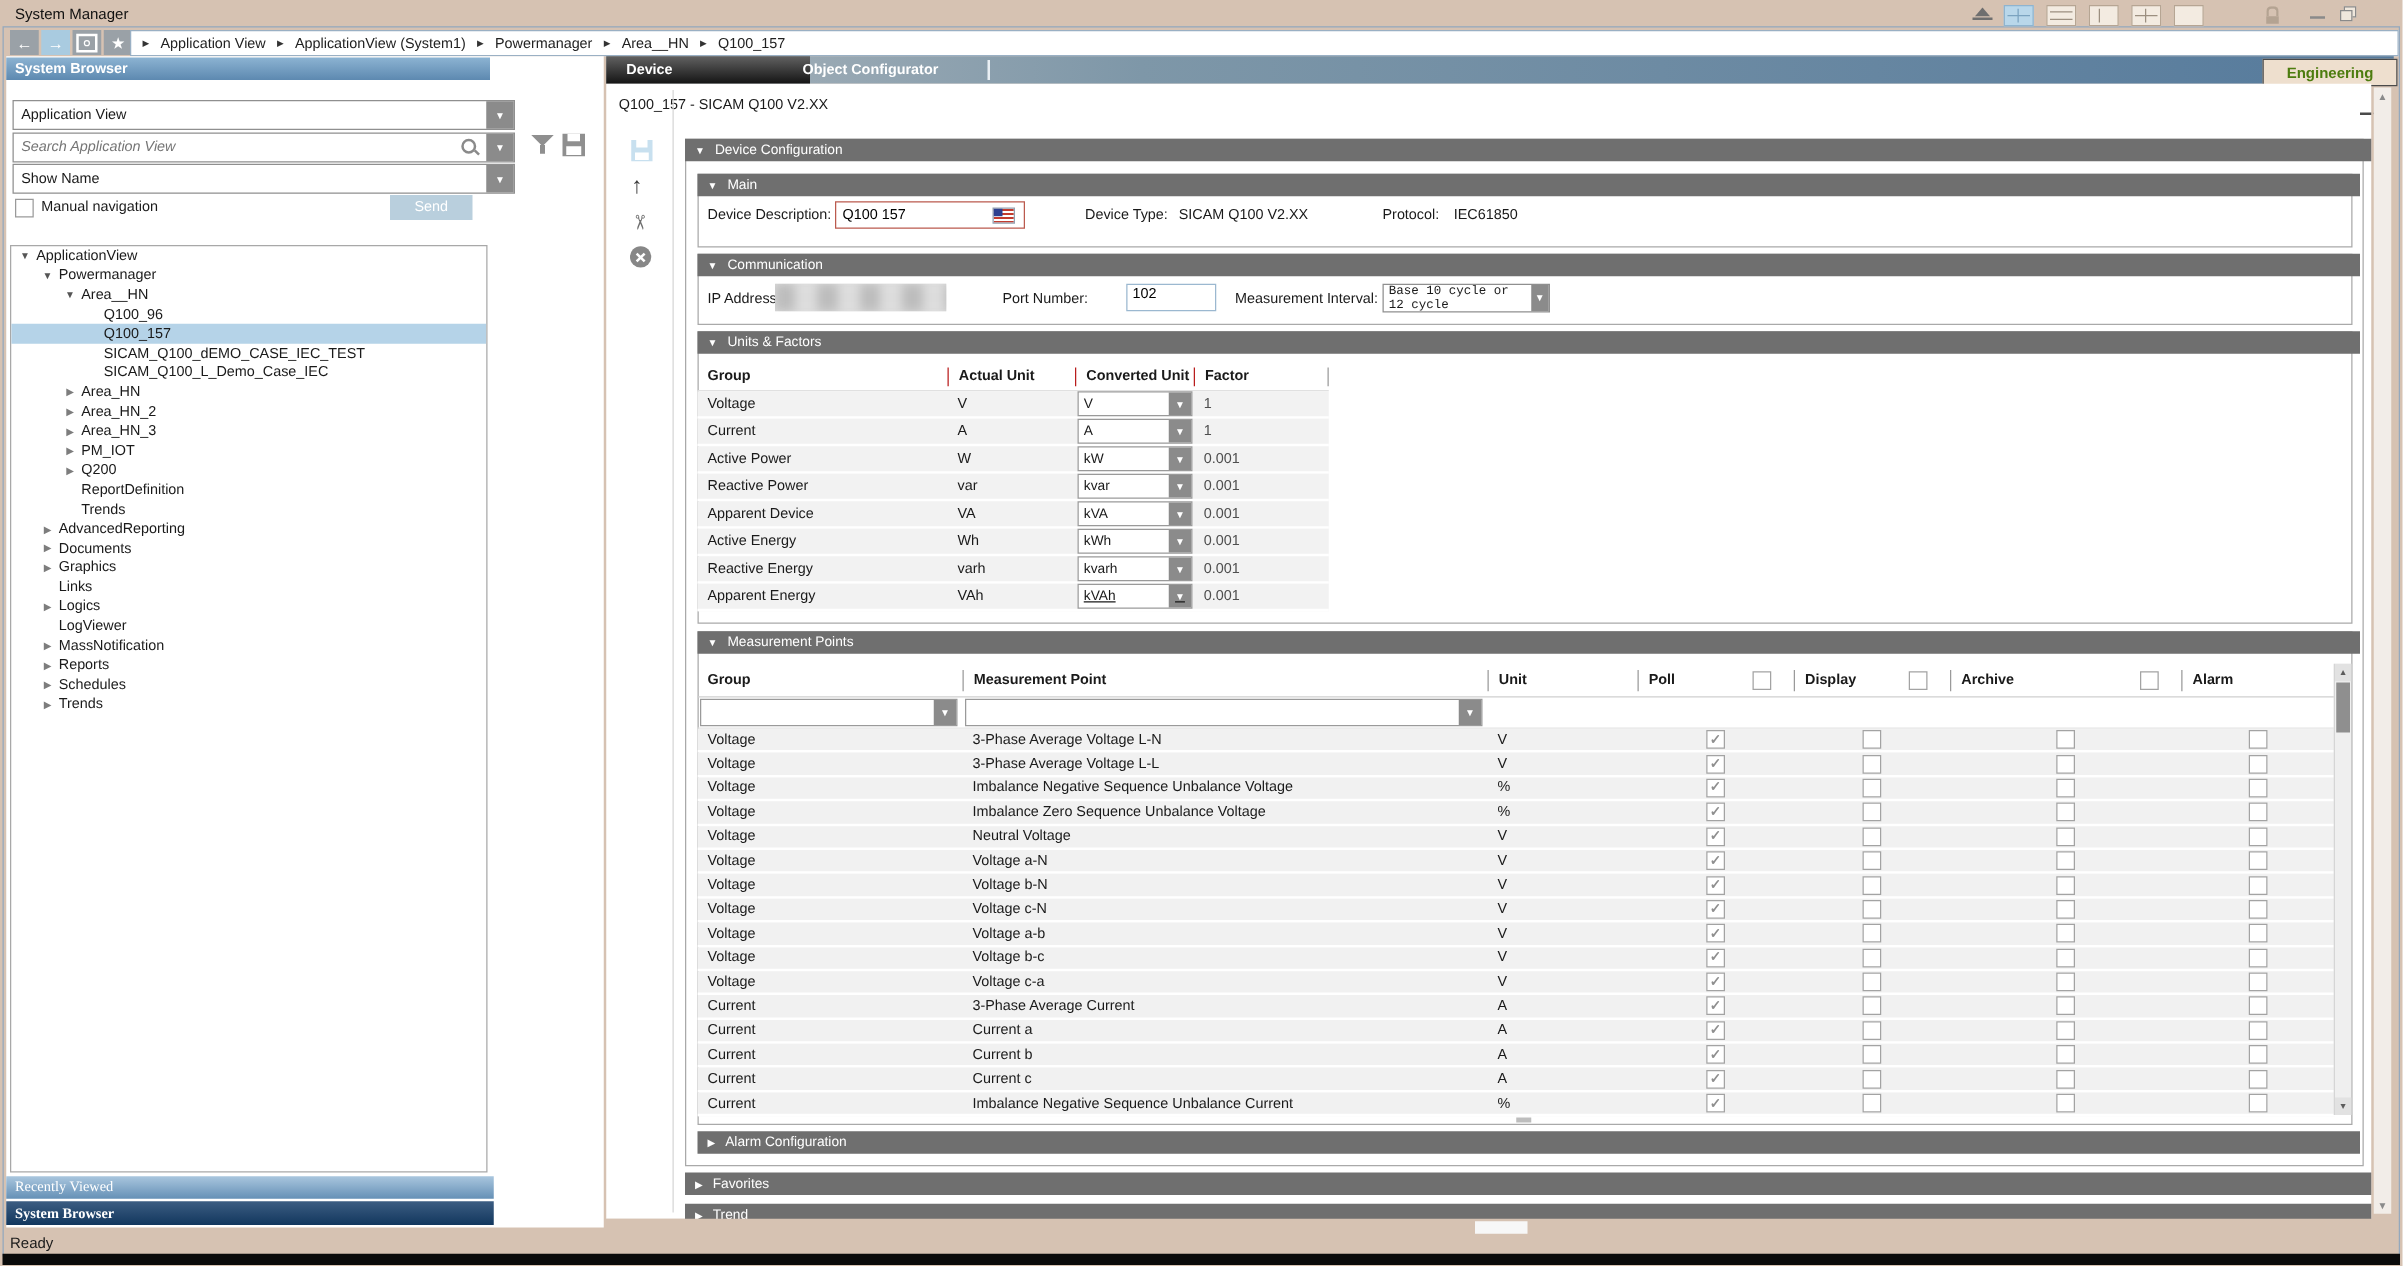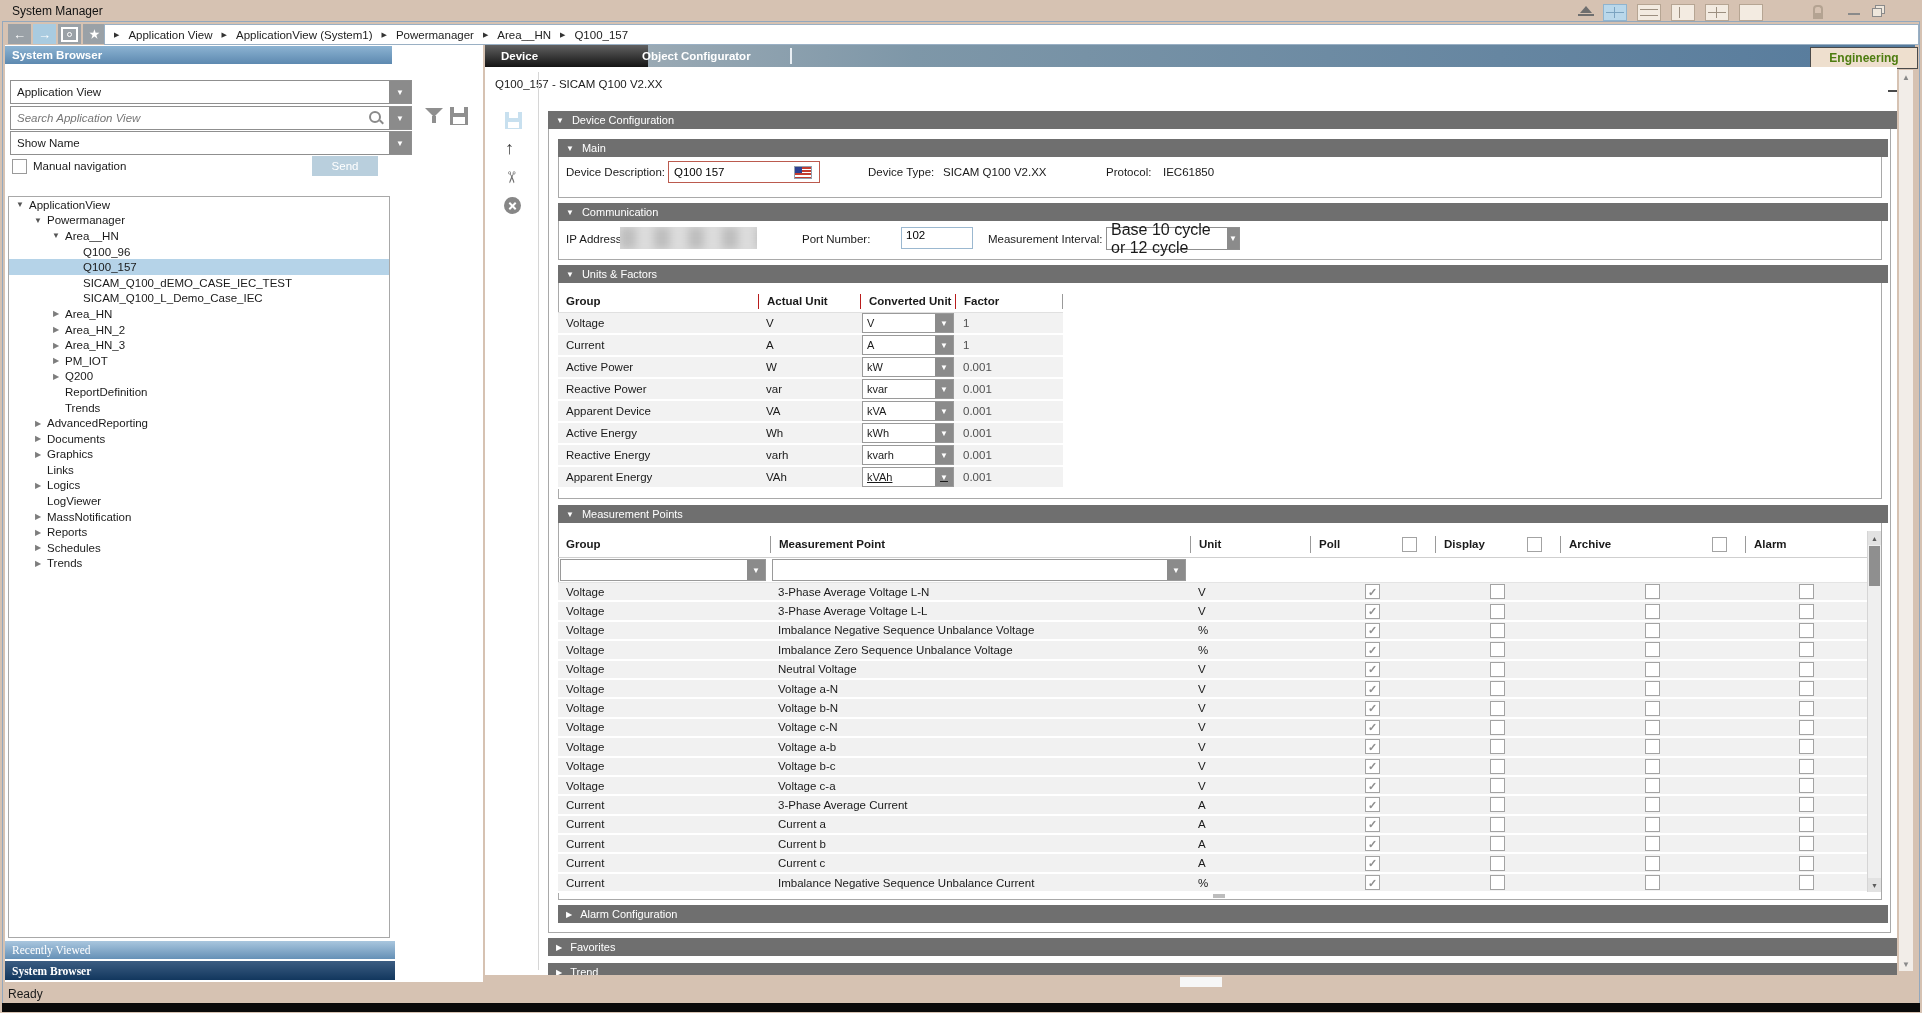--- a/index.html
+++ b/index.html
@@ -114,21 +114,21 @@
   #dt-label{left:868px;top:166px;}  #dt-value{left:943px;top:166px;}
   #pr-label{left:1106px;top:166px;} #pr-value{left:1163px;top:166px;}
   #ip-label{left:566px;top:233px;}
   #ip-blur{left:620px;top:227px;width:137px;height:22px;background:#dcdcdc;overflow:hidden;}
   #ip-blur .blobs{width:130%;height:100%;background:repeating-linear-gradient(90deg,#bdbdbd 0 16px,#dcdcdc 16px 34px);filter:blur(4px);}
   #port-label{left:802px;top:233px;text-align:right;}
   #port-input{left:876px;top:227px;width:70px;height:20px;border:1px solid #9bb8d0;background:#fff;margin-left:25px;}
   #port-input input{border:none;outline:none;width:60px;font-family:"Liberation Sans",sans-serif;font-size:11.5px;padding-left:4px;background:transparent;}
   #int-label{left:988px;top:233px;}
   #int-select{left:1106px;top:227px;width:132px;height:21px;}
-  #int-select .txt{font-size:16px;padding-left:4px;}
+  #int-select .txt{font-size:10px;padding-left:4px;font-family:Liberation Mono, monospace;}
   #int-select .btn{width:19px;}
   
   #units-table{left:558px;top:290px;width:505px;}
   .u-hrow{display:grid;grid-template-columns:200px 102px 95px 108px;height:22px;align-items:center;border-bottom:1px solid #e0e0e0;}
   .u-hcell{font-weight:bold;font-size:11.5px;padding-left:8px;border-left:1px solid #b91c1c;height:15px;display:flex;align-items:center;}
   .u-hcell:first-child{border-left:none;}
   .u-hcell.last-div{border-right:1px solid #9a9a9a;}
   .u-row{display:grid;grid-template-columns:200px 102px 95px 108px;height:20px;align-items:center;background:#f2f2f2;border-bottom:2px solid #fff;font-size:11.5px;}
   .u-cell{padding-left:8px;white-space:nowrap;}
   .mini-sel{display:flex;align-items:center;height:18px;width:90px;background:#fff;border:1px solid #9a9a9a;}

